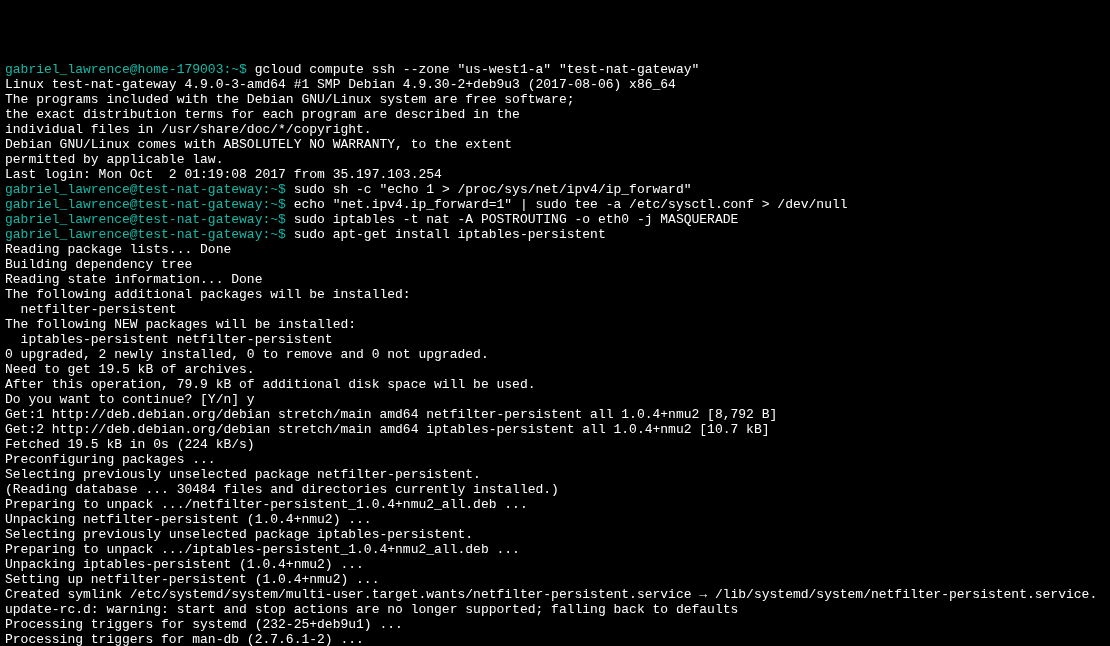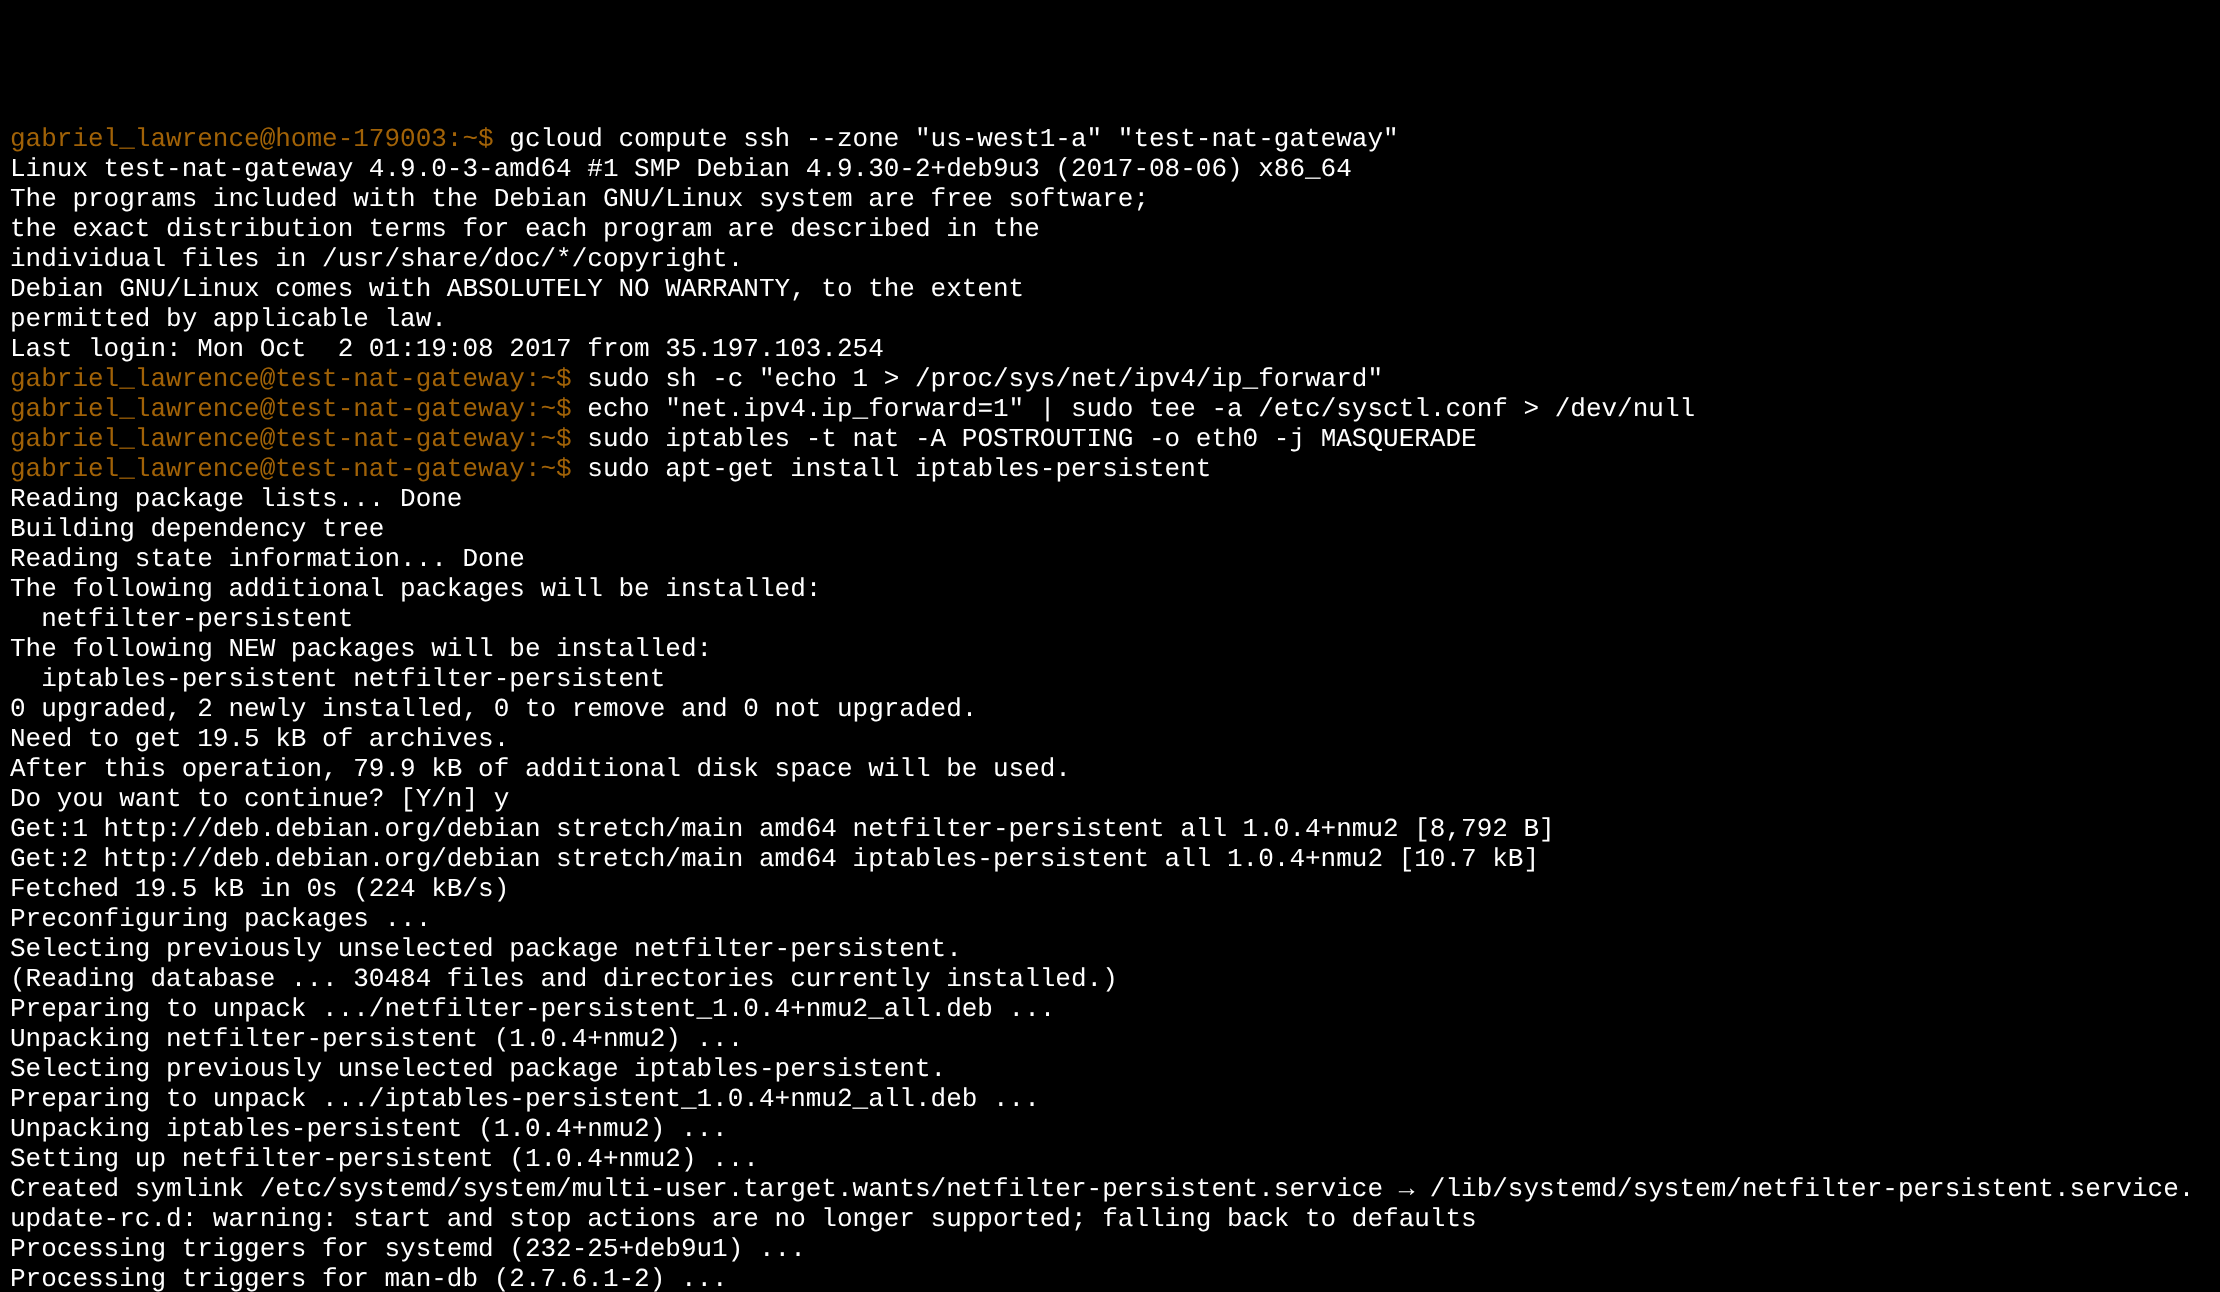--- a/index.html
+++ b/index.html
@@ -16,21 +16,21 @@
       padding: 2px 5px;
       white-space: pre;
       width: 1110px;
       height: 646px;
       overflow: hidden;
     }
     .line {
       display: block;
     }
     .green {
-      color: #a16207;
+      color: #14b8a6;
     }
   </style>
 </head>
 <body>
 
 
 
 <div id="terminal"><div class="line"><span class="green">gabriel_lawrence@home-179003:~$ </span><span>gcloud compute ssh --zone "us-west1-a" "test-nat-gateway"</span></div><div class="line"><span>Linux test-nat-gateway 4.9.0-3-amd64 #1 SMP Debian 4.9.30-2+deb9u3 (2017-08-06) x86_64</span></div><div class="line"><span></span></div><div class="line"><span>The programs included with the Debian GNU/Linux system are free software;</span></div><div class="line"><span>the exact distribution terms for each program are described in the</span></div><div class="line"><span>individual files in /usr/share/doc/*/copyright.</span></div><div class="line"><span></span></div><div class="line"><span>Debian GNU/Linux comes with ABSOLUTELY NO WARRANTY, to the extent</span></div><div class="line"><span>permitted by applicable law.</span></div><div class="line"><span>Last login: Mon Oct  2 01:19:08 2017 from 35.197.103.254</span></div><div class="line"><span class="green">gabriel_lawrence@test-nat-gateway:~$ </span><span>sudo sh -c "echo 1 &gt; /proc/sys/net/ipv4/ip_forward"</span></div><div class="line"><span class="green">gabriel_lawrence@test-nat-gateway:~$ </span><span>echo "net.ipv4.ip_forward=1" | sudo tee -a /etc/sysctl.conf &gt; /dev/null</span></div><div class="line"><span class="green">gabriel_lawrence@test-nat-gateway:~$ </span><span>sudo iptables -t nat -A POSTROUTING -o eth0 -j MASQUERADE</span></div><div class="line"><span class="green">gabriel_lawrence@test-nat-gateway:~$ </span><span>sudo apt-get install iptables-persistent</span></div><div class="line"><span>Reading package lists... Done</span></div><div class="line"><span>Building dependency tree</span></div><div class="line"><span>Reading state information... Done</span></div><div class="line"><span>The following additional packages will be installed:</span></div><div class="line"><span>  netfilter-persistent</span></div><div class="line"><span>The following NEW packages will be installed:</span></div><div class="line"><span>  iptables-persistent netfilter-persistent</span></div><div class="line"><span>0 upgraded, 2 newly installed, 0 to remove and 0 not upgraded.</span></div><div class="line"><span>Need to get 19.5 kB of archives.</span></div><div class="line"><span>After this operation, 79.9 kB of additional disk space will be used.</span></div><div class="line"><span>Do you want to continue? [Y/n] y</span></div><div class="line"><span>Get:1 http://deb.debian.org/debian stretch/main amd64 netfilter-persistent all 1.0.4+nmu2 [8,792 B]</span></div><div class="line"><span>Get:2 http://deb.debian.org/debian stretch/main amd64 iptables-persistent all 1.0.4+nmu2 [10.7 kB]</span></div><div class="line"><span>Fetched 19.5 kB in 0s (224 kB/s)</span></div><div class="line"><span>Preconfiguring packages ...</span></div><div class="line"><span>Selecting previously unselected package netfilter-persistent.</span></div><div class="line"><span>(Reading database ... 30484 files and directories currently installed.)</span></div><div class="line"><span>Preparing to unpack .../netfilter-persistent_1.0.4+nmu2_all.deb ...</span></div><div class="line"><span>Unpacking netfilter-persistent (1.0.4+nmu2) ...</span></div><div class="line"><span>Selecting previously unselected package iptables-persistent.</span></div><div class="line"><span>Preparing to unpack .../iptables-persistent_1.0.4+nmu2_all.deb ...</span></div><div class="line"><span>Unpacking iptables-persistent (1.0.4+nmu2) ...</span></div><div class="line"><span>Setting up netfilter-persistent (1.0.4+nmu2) ...</span></div><div class="line"><span>Created symlink /etc/systemd/system/multi-user.target.wants/netfilter-persistent.service → /lib/systemd/system/netfilter-persistent.service.</span></div><div class="line"><span>update-rc.d: warning: start and stop actions are no longer supported; falling back to defaults</span></div><div class="line"><span>Processing triggers for systemd (232-25+deb9u1) ...</span></div><div class="line"><span>Processing triggers for man-db (2.7.6.1-2) ...</span></div></div>
 
 

